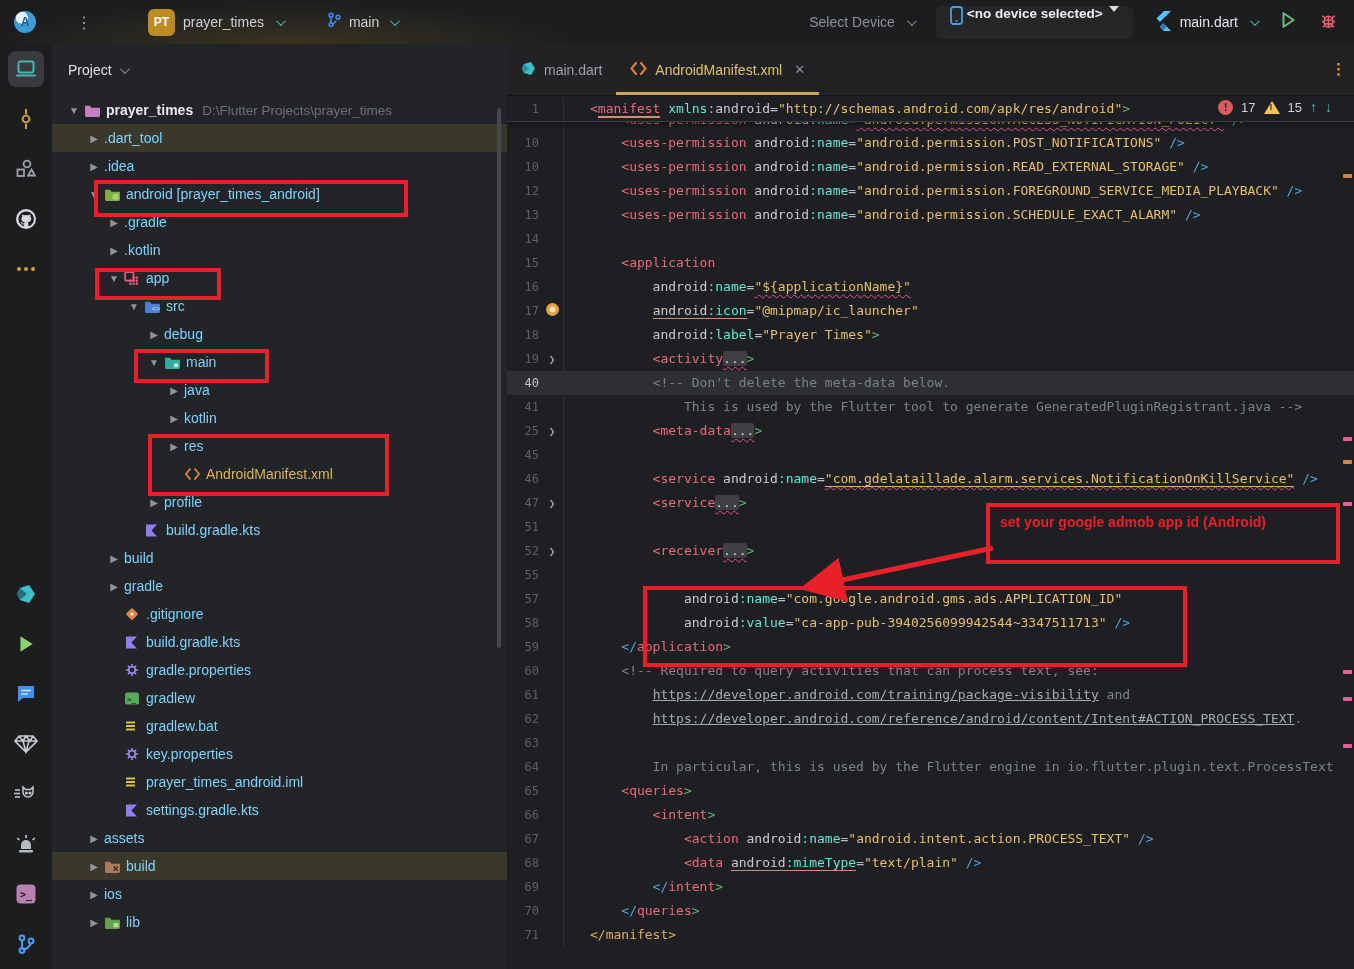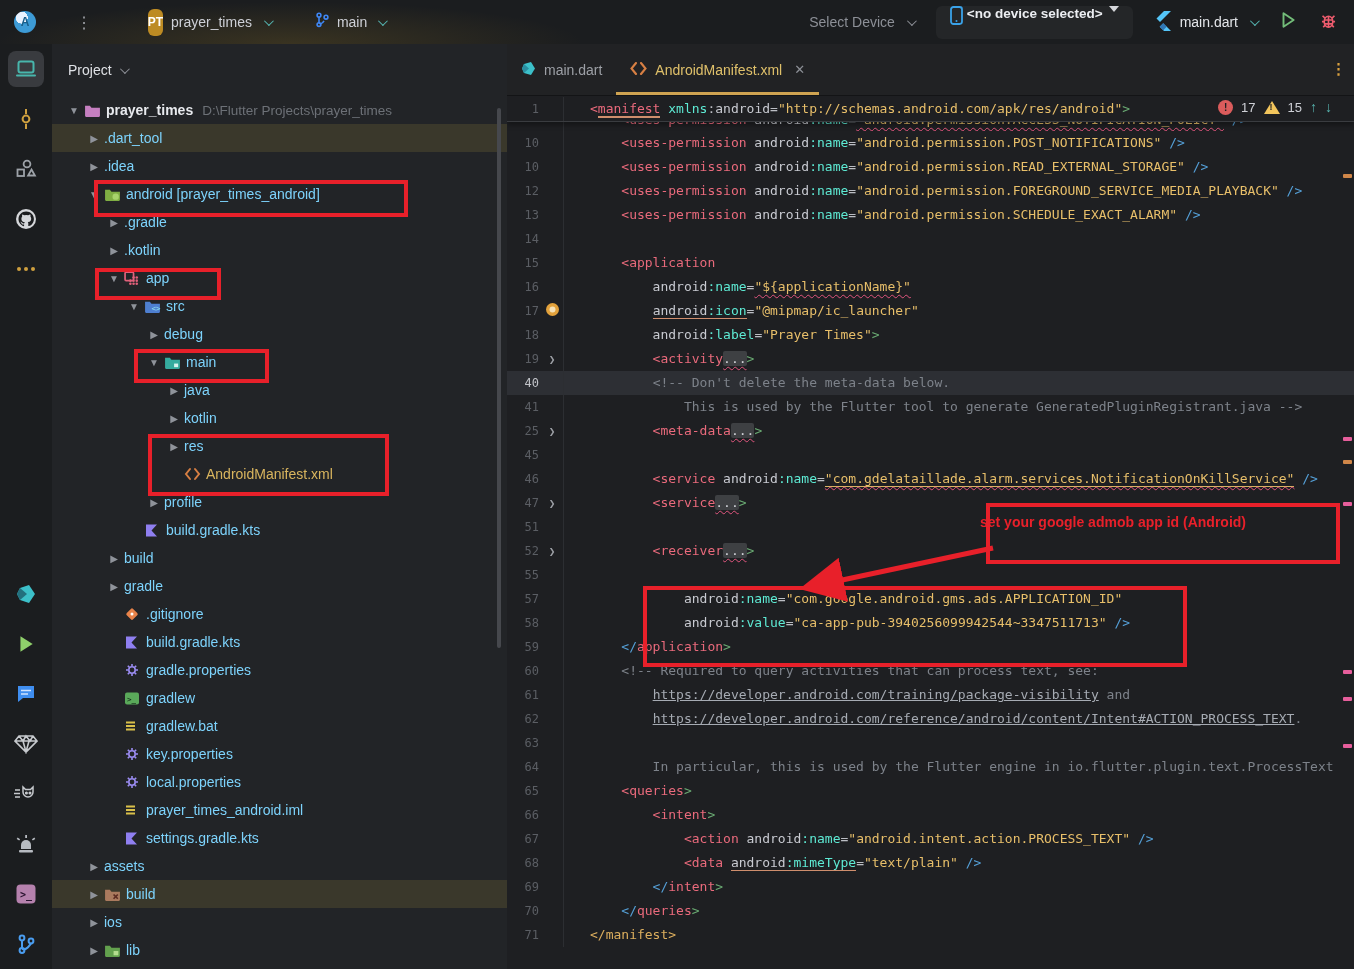--- a/index.html
+++ b/index.html
@@ -10,21 +10,21 @@
   
   .titlebar { position:absolute; left:0; top:0; width:1354px; height:44px;
     background:#1b1d1f; display:flex; align-items:center;
     background-image:radial-gradient(ellipse 420px 60px at 290px 44px, rgba(165,130,40,.22), transparent 70%); }
   .tb-left { display:flex; align-items:center; gap:10px; padding-left:14px; }
   .as-logo { width:22px; height:22px; border-radius:50%;
     background:radial-gradient(circle at 35% 30%, #e8f2ff 0 28%, #3d9bd6 29% 70%, #2e7cb8 100%);
     display:flex; align-items:center; justify-content:center; color:#1a5f8a; font-weight:bold; font-size:12px; }
   .kebab { color:#9da0a6; font-size:16px; letter-spacing:0; margin-left:28px; width:20px; text-align:center; }
   .proj-widget { display:flex; align-items:center; gap:8px; margin-left:44px; cursor:default; }
-  .pt-badge { width:15px; height:27px; border-radius:6px; background:#bd8b23; color:#fff;
+  .pt-badge { width:27px; height:27px; border-radius:6px; background:#bd8b23; color:#fff;
     font-weight:bold; font-size:12px; display:flex; align-items:center; justify-content:center; }
   .tb-name { color:#ced0d6; font-size:14px; }
   .chev { display:inline-block; width:7px; height:7px; border-right:1.6px solid #56b6b2;
     border-bottom:1.6px solid #56b6b2; transform:rotate(45deg) translateY(-2px); margin-left:4px; }
   .chev.gray { border-color:#8d9097; }
   .branch-widget { display:flex; align-items:center; gap:7px; margin-left:34px; }
   .tb-right { margin-left:auto; display:flex; align-items:center; gap:22px; padding-right:16px; }
   .select-device { color:#8d9097; font-size:14px; display:flex; align-items:center; gap:8px; }
   .device-box { background:#242628; border-radius:6px; height:33px; display:flex; 
     gap:4px; padding:0 14px; color:#eceef2; font-weight:bold; font-size:13.5px; }
@@ -531,33 +531,20 @@
                 <path d="M8 2 v2.2 M8 11.8 V14 M2 8 h2.2 M11.8 8 H14 M3.8 3.8 l1.5 1.5 M10.7 10.7 l1.5 1.5 M12.2 3.8 l-1.5 1.5 M5.3 10.7 l-1.5 1.5"></path>
               </g>
             </svg>
           </span>
           <span class="t-label">key.properties</span>
         </div>
         <div class="trow">
           <span style="flex: 0 0 52px;"></span>
           <span class="t-arrow"></span>
           <span class="t-icon">
-            <svg width="16" height="16" viewBox="0 0 16 16">
-              <g stroke="#9b8cf2" stroke-width="1.6" fill="none">
-                <circle cx="8" cy="8" r="3.2"></circle>
-                <path d="M8 2 v2.2 M8 11.8 V14 M2 8 h2.2 M11.8 8 H14 M3.8 3.8 l1.5 1.5 M10.7 10.7 l1.5 1.5 M12.2 3.8 l-1.5 1.5 M5.3 10.7 l-1.5 1.5"></path>
-              </g>
-            </svg>
-          </span>
-          <span class="t-label">local.properties</span>
-        </div>
-        <div class="trow">
-          <span style="flex: 0 0 52px;"></span>
-          <span class="t-arrow"></span>
-          <span class="t-icon">
             <svg width="15" height="14" viewBox="0 0 15 14">
               <g fill="#d9c04a">
                 <rect x="2" y="2.5" width="9" height="2"></rect>
                 <rect x="2" y="6" width="9" height="2"></rect>
                 <rect x="2" y="9.5" width="9" height="2"></rect>
               </g>
             </svg>
           </span>
           <span class="t-label">prayer_times_android.iml</span>
         </div>
@@ -919,14 +906,14 @@
         </marker>
       </defs>
       <rect x="96" y="182" width="310" height="33" fill="none" stroke="#e8202a" stroke-width="4"></rect>
       <rect x="97" y="270" width="122" height="28" fill="none" stroke="#e8202a" stroke-width="4"></rect>
       <rect x="136" y="351" width="131" height="30" fill="none" stroke="#e8202a" stroke-width="4"></rect>
       <rect x="150" y="436" width="237" height="58" fill="none" stroke="#e8202a" stroke-width="4"></rect>
       <rect x="988" y="505" width="350" height="57" fill="none" stroke="#e8202a" stroke-width="4"></rect>
       <rect x="645" y="588" width="540" height="77" fill="none" stroke="#e8202a" stroke-width="4"></rect>
       <line x1="993" y1="548" x2="814" y2="586" stroke="#e8202a" stroke-width="5" marker-end="url(#ah)"></line>
     </svg>
-  <div class="anno-label" id="anno-label" style="left: 980px; top: 514px;">set your google admob app id (Android)</div>
+  <div class="anno-label" id="anno-label" style="left: 1000px; top: 514px;">set your google admob app id (Android)</div>
 </div>
 
 </body></html>

